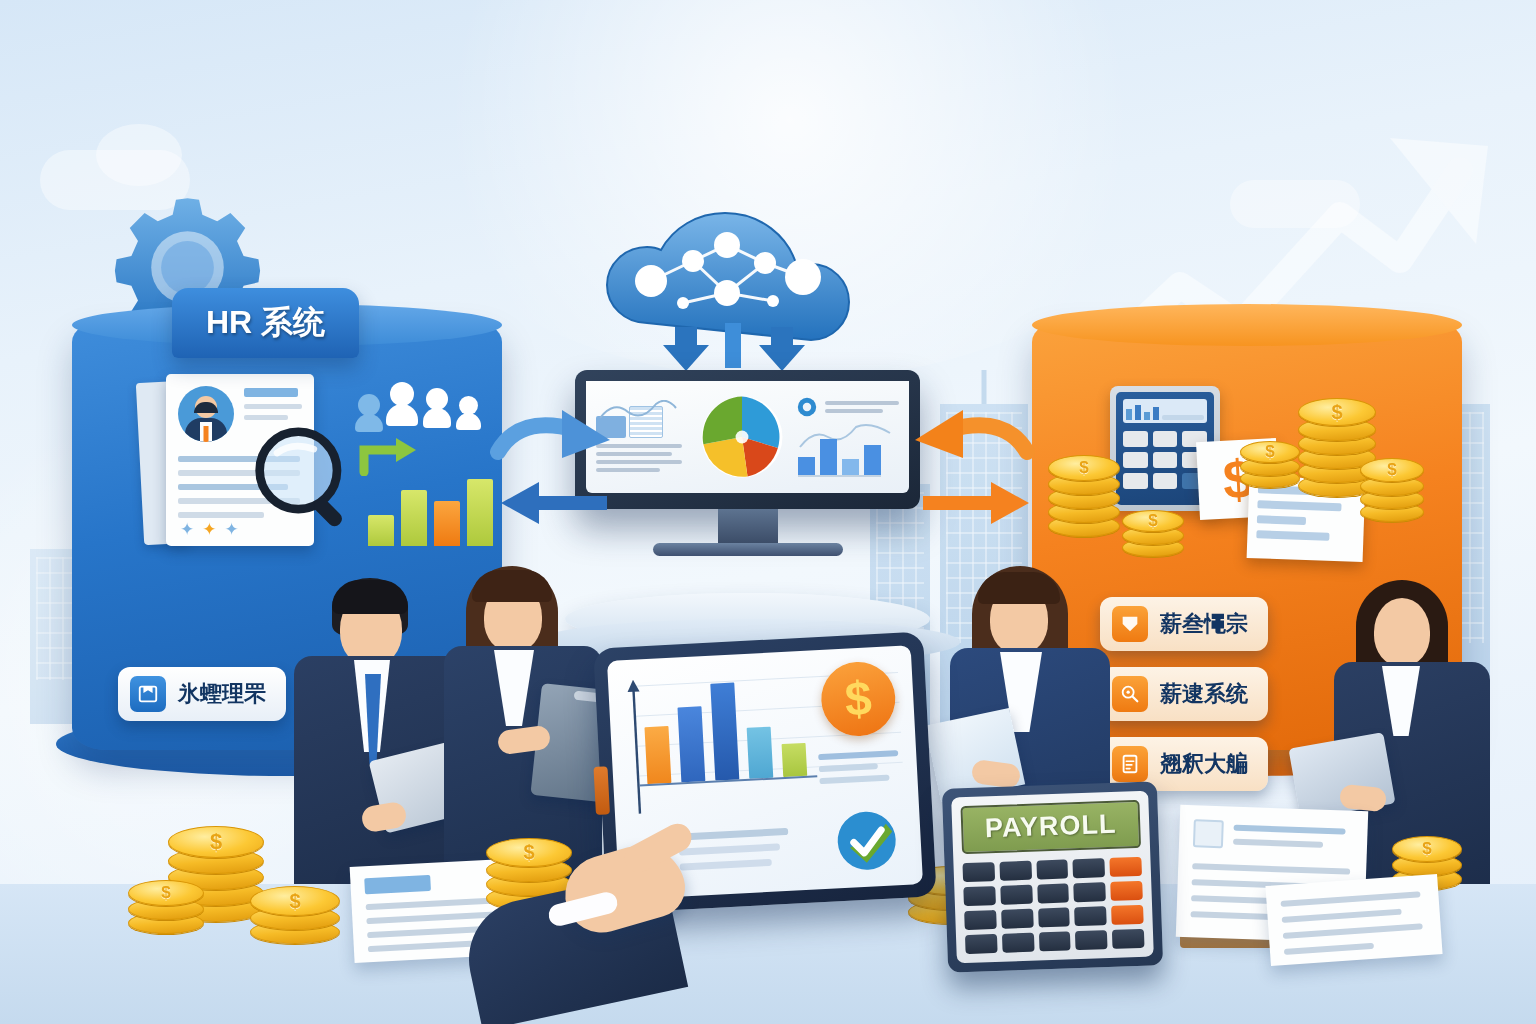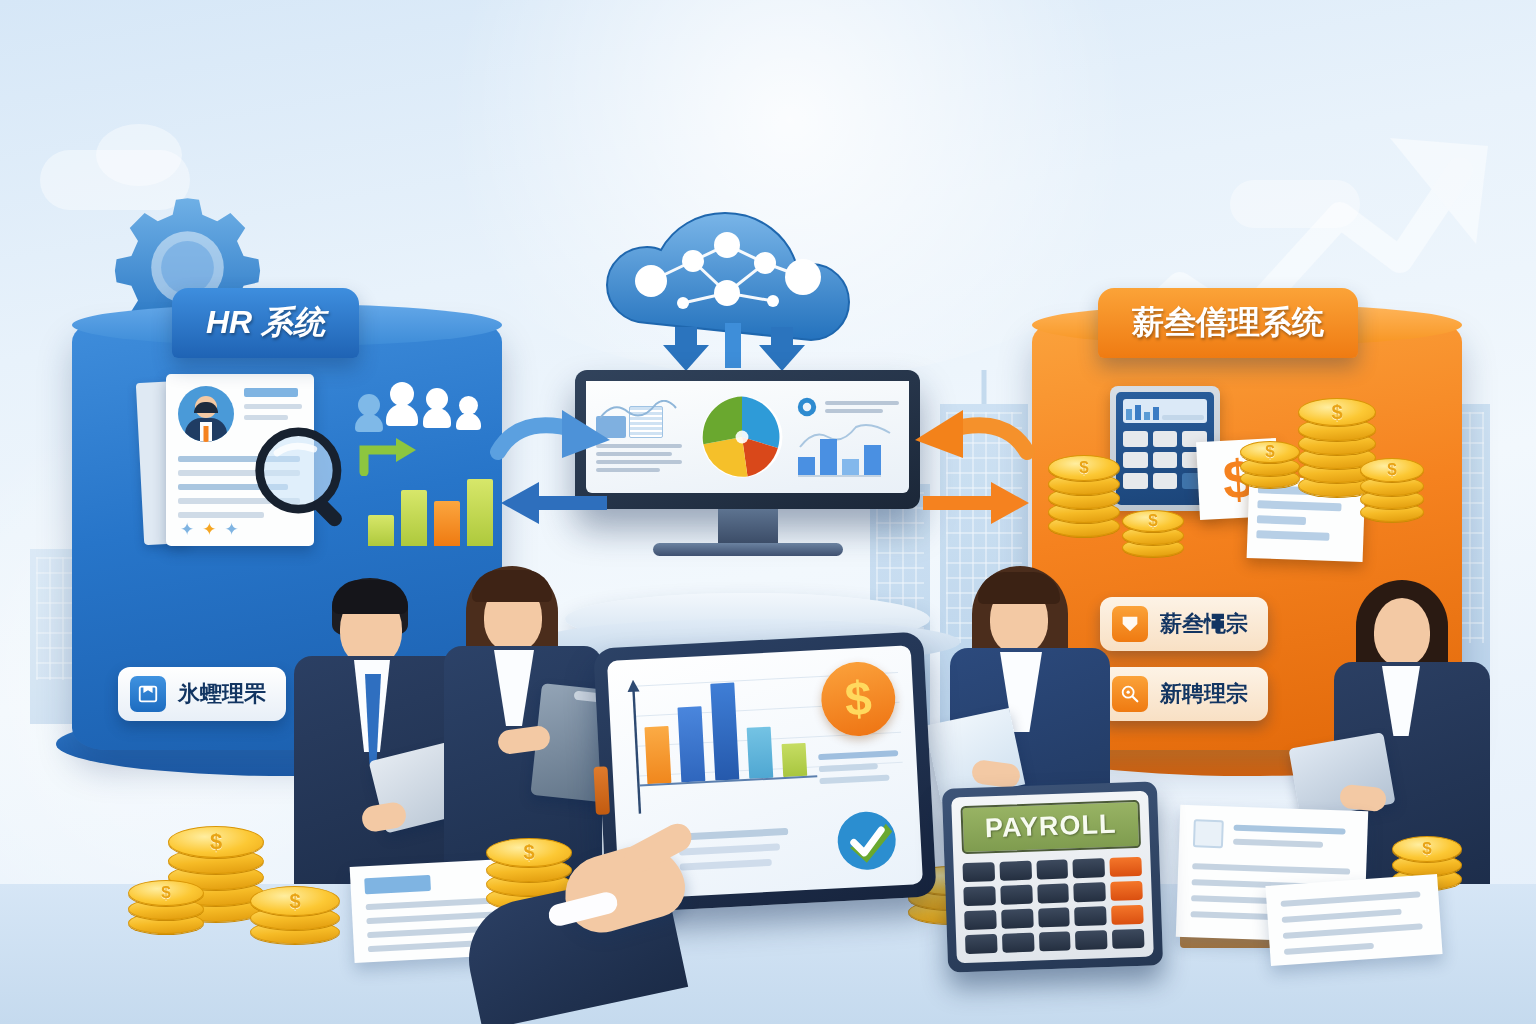--- a/index.html
+++ b/index.html
@@ -82,21 +82,21 @@
 
   
   .panel-tab{
     position:absolute; z-index:25; padding:13px 34px;
     border-radius:16px 16px 6px 6px;
     font-size:32px; font-weight:bold; color:#fff;
     text-shadow:1px 2px 3px rgba(0,0,0,.35);
     box-shadow:0 10px 20px rgba(15,45,90,.3);
     white-space:nowrap;
   }
-  #tab-hr{ background:linear-gradient(180deg,#3e8ede,#1f63b4);font-style:italic; }
+  #tab-hr{ background:linear-gradient(180deg,#3e8ede,#1f63b4); }
   #tab-payroll{ background:linear-gradient(180deg,#fba338,#ef7b12); }
 
   
   .pill{
     position:absolute; display:flex; align-items:center; gap:12px;
     height:54px; padding:0 20px 0 12px; border-radius:12px;
     box-shadow:0 7px 14px rgba(10,40,80,.3);
     z-index:30;
   }
   .pill-blue{ background:linear-gradient(180deg,#ffffff,#e8eff7); }
@@ -324,23 +324,20 @@
     </span>
     <span class="pill-label">氷蟶理罘</span>
   </div>
 
   <div class="podium" id="podium-right" style="left:1032px;top:320px;width:430px;height:430px;">
     <div class="podium-base"></div>
     <div class="podium-body"></div>
     <div class="podium-top"></div>
   </div>
 
-  <div class="panel-tab" id="tab-payroll" style="left:1098px;top:288px;">
-    <span>薪叁僐理系统</span>
-  </div>
 
   <div style="position:absolute;left:1030px;top:372px;width:400px;height:195px;z-index:20;">
 
     <div class="coinstack" style="left:18px;top:75px;width:72px;height:100px;">
       <div class="coin" style="left:0;top:68px;width:72px;height:22px;"></div>
       <div class="coin" style="left:0;top:54px;width:72px;height:22px;"></div>
       <div class="coin" style="left:0;top:40px;width:72px;height:22px;"></div>
       <div class="coin" style="left:0;top:26px;width:72px;height:22px;"></div>
       <div class="coin coin-top" style="left:0;top:8px;width:72px;height:26px;">
         <span class="coin-dollar">$</span>
@@ -424,21 +421,30 @@
     <span class="pill-label">薪叁憴宗</span>
   </div>
   <div class="pill pill-orange" style="left:1100px;top:667px;">
     <span class="pill-icon ico-orange">
       <svg width="22" height="22" viewBox="0 0 24 24">
           <circle cx="10" cy="10" r="6" fill="none" stroke="#fff" stroke-width="2"></circle>
           <circle cx="10" cy="10" r="1.8" fill="#fff"></circle>
           <path d="M15 15l5 5" stroke="#fff" stroke-width="2.4" stroke-linecap="round"></path>
         </svg>
     </span>
-    <span class="pill-label">新聘理宗</span>
+    <span class="pill-label">薪逮系统</span>
+  </div>
+  <div class="pill pill-orange" style="left:1100px;top:737px;">
+    <span class="pill-icon ico-orange">
+      <svg width="22" height="22" viewBox="0 0 24 24">
+          <rect x="5" y="3" width="14" height="18" rx="2" fill="none" stroke="#fff" stroke-width="2"></rect>
+          <path d="M8 9h8M8 13h6M8 17h4" stroke="#fff" stroke-width="1.8" stroke-linecap="round"></path>
+        </svg>
+    </span>
+    <span class="pill-label">翘釈大艑</span>
   </div>
 
   <div id="cloud-group">
     <svg width="330" height="180" viewBox="0 0 330 180">
       <defs>
           <linearGradient id="cl" x1="0" y1="0" x2="0" y2="1">
         <stop offset="0%" stop-color="#79b5e8"></stop>
             <stop offset="100%" stop-color="#2472bd"></stop>
           </linearGradient>
         </defs>

